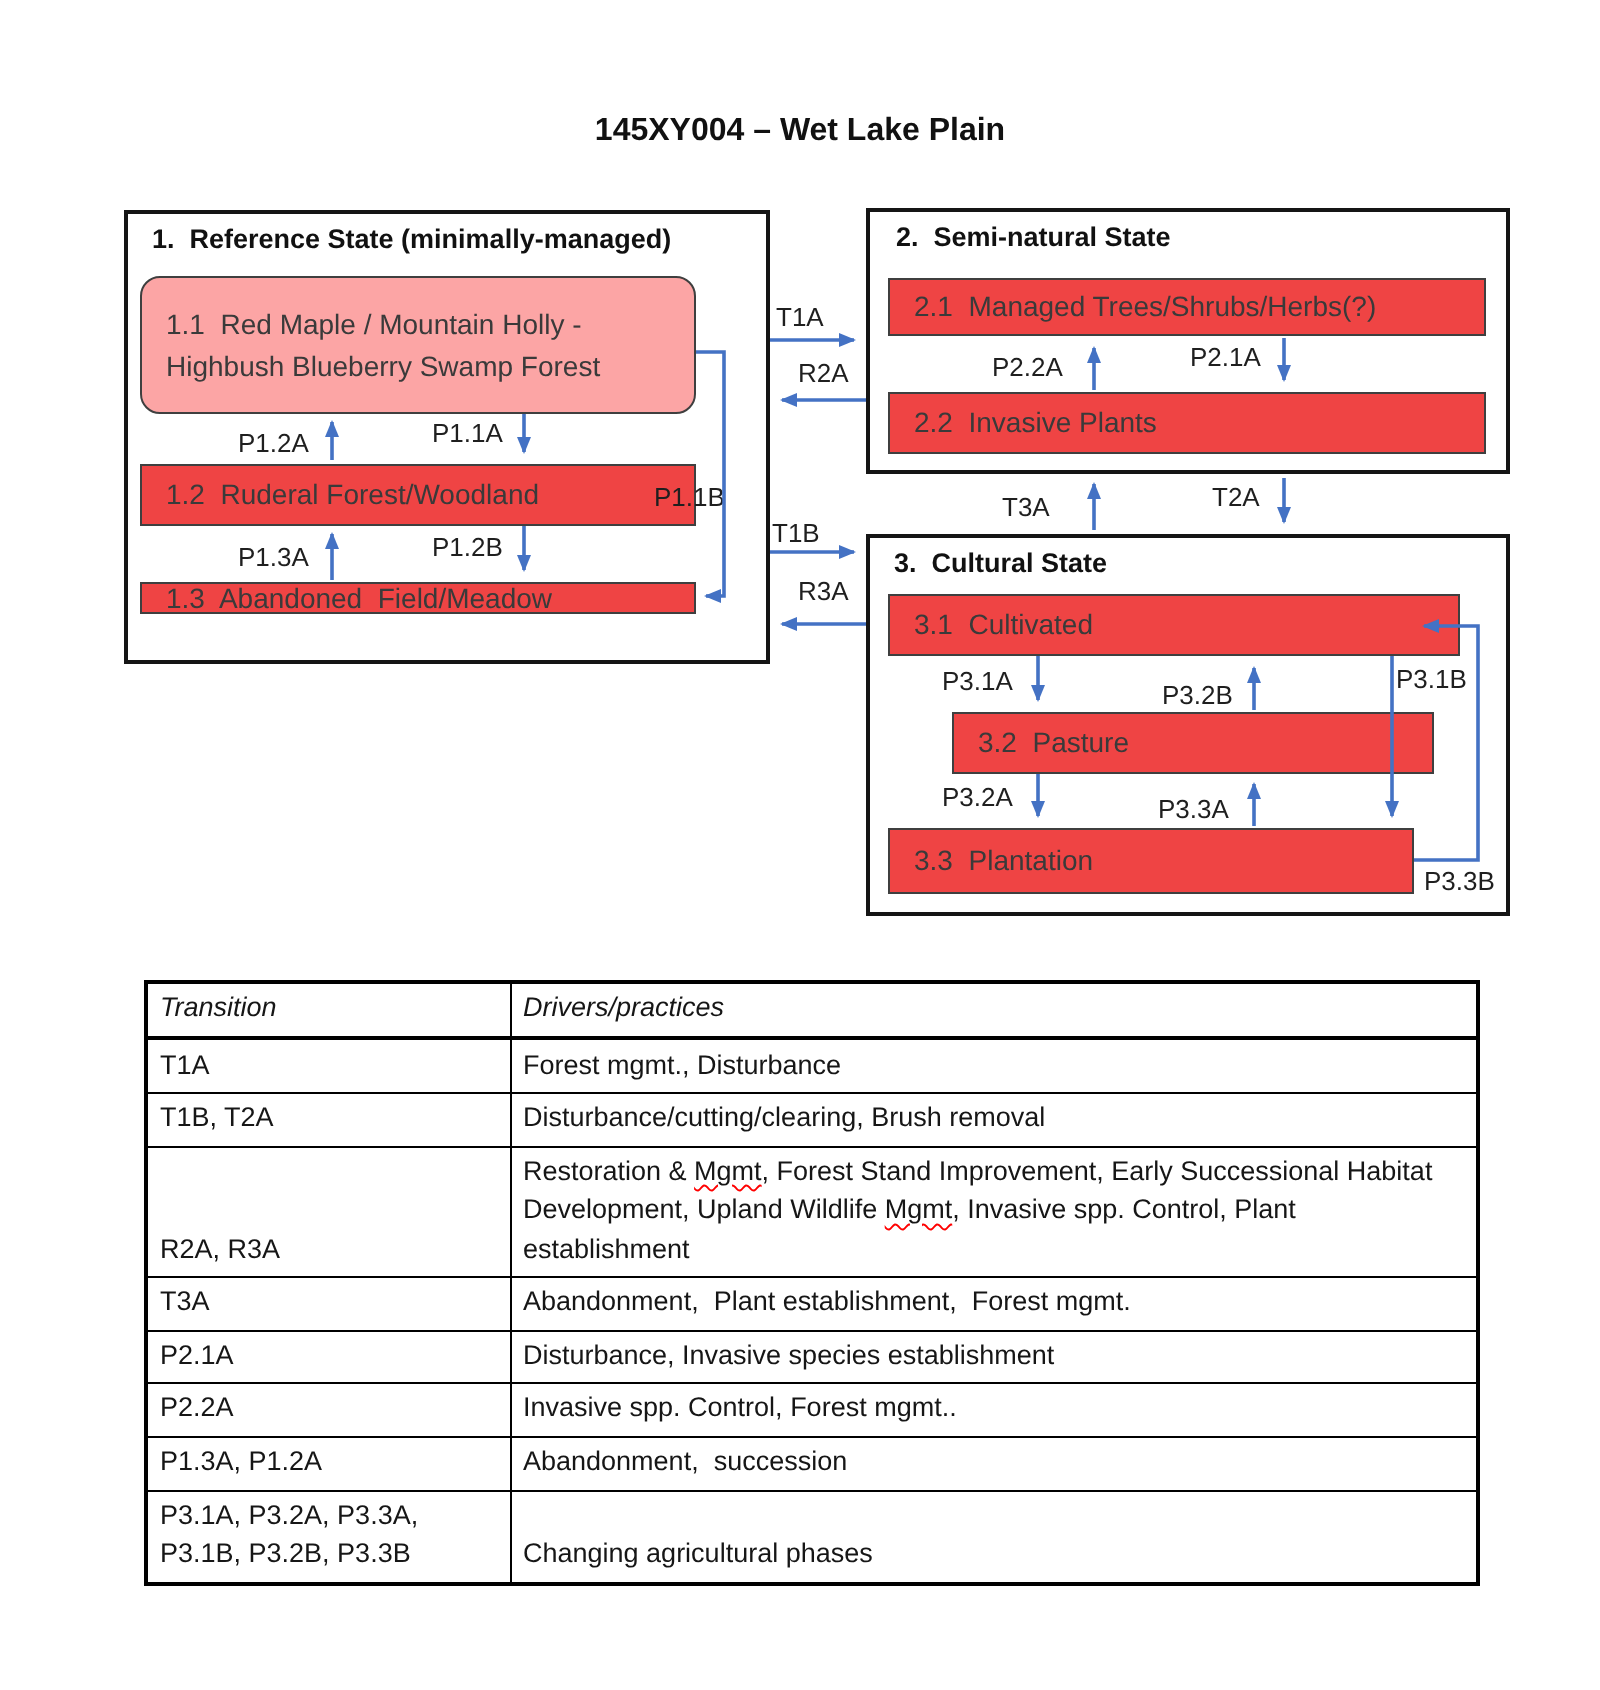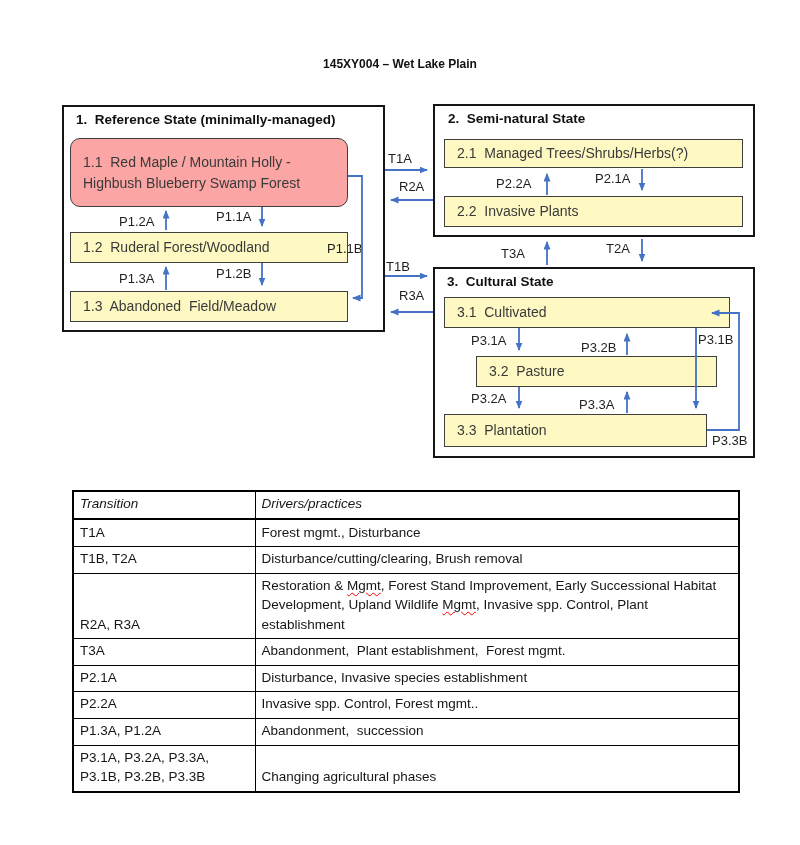--- a/index.html
+++ b/index.html
@@ -2,27 +2,27 @@
 <html><head>
 <meta charset="utf-8">
 <style>
   html,body{margin:0;padding:0;background:#fff;}
   #canvas{
     position:relative;width:800px;height:845px;background:#ffffff;
     font-family:"Liberation Sans",sans-serif;color:#1a1a1a;overflow:hidden;
   }
   .abs{position:absolute;}
   
-  #title{left:0;top:57px;width:800px;text-align:center;font-size:12px;font-weight:bold;color:#111;}
+  #title{left:0;top:57px;width:800px;text-align:center;font-size:16px;font-weight:bold;color:#111;}
   
   .state-box{border:2.5px solid #151515;background:#fff;box-sizing:border-box;z-index:1;}
   .state-header{font-size:13.5px;font-weight:bold;color:#111;white-space:pre-wrap;z-index:2;}
   
   .comm-box{
-    border:1.7px solid #3f3f3f;background:#fef9c3;box-sizing:border-box;z-index:2;
+    border:1.7px solid #3f3f3f;background:#ef4444;box-sizing:border-box;z-index:2;
     display:flex;align-items:center;font-size:14px;color:#3a3a3a;
     padding-left:12px;padding-right:4px;white-space:pre-wrap;line-height:1.45;
   }
   .comm-box.shaded{background:#fca5a5;border-radius:10px;}
   
   .tlabel{font-size:13px;color:#1f1f1f;z-index:3;white-space:nowrap;}
   
   #arrows{position:absolute;left:0;top:0;width:800px;height:845px;z-index:4;pointer-events:none;}
   #arrows .arrow{stroke:#4472C4;stroke-width:1.8;fill:none;}
   
@@ -54,21 +54,21 @@
 
 <div id="canvas">
 
   <div id="title" class="abs">145XY004 – Wet Lake Plain</div>
 
   <div class="abs state-box" style="left:62px;top:105px;width:323px;height:227px;"></div>
   <div class="abs state-header" style="left:76px;top:112px;">1.  Reference State (minimally-managed)</div>
   <div class="abs comm-box shaded" style="left:70px;top:138px;width:278px;height:69px;">1.1  Red Maple / Mountain Holly -
 Highbush Blueberry Swamp Forest</div>
   <div class="abs comm-box" style="left:70px;top:232px;width:278px;height:31px;">1.2  Ruderal Forest/Woodland</div>
-  <div class="abs comm-box" style="left:70px;top:291px;width:278px;height:31px;">1.3  Abandoned  Field/Meadow</div>
+  <div class="abs comm-box" style="left:70px;top:291px;width:278px;height:16px;">1.3  Abandoned  Field/Meadow</div>
   <div class="abs tlabel" style="left:119px;top:214px;">P1.2A</div>
   <div class="abs tlabel" style="left:216px;top:209px;">P1.1A</div>
   <div class="abs tlabel" style="left:327px;top:209px;margin-top:32px;">P1.1B</div>
   <div class="abs tlabel" style="left:119px;top:271px;">P1.3A</div>
   <div class="abs tlabel" style="left:216px;top:266px;">P1.2B</div>
 
   <div class="abs state-box" style="left:433px;top:104px;width:322px;height:133px;"></div>
   <div class="abs state-header" style="left:448px;top:111px;">2.  Semi-natural State</div>
   <div class="abs comm-box" style="left:444px;top:139px;width:299px;height:29px;">2.1  Managed Trees/Shrubs/Herbs(?)</div>
   <div class="abs comm-box" style="left:444px;top:196px;width:299px;height:31px;">2.2  Invasive Plants</div>

